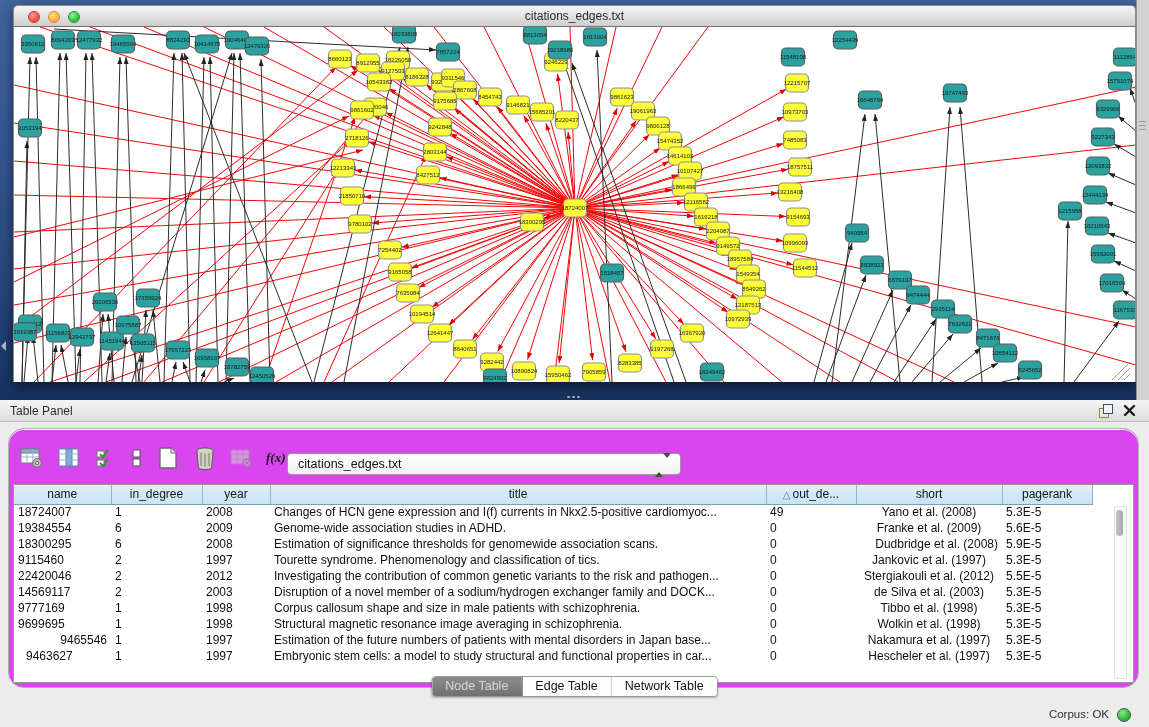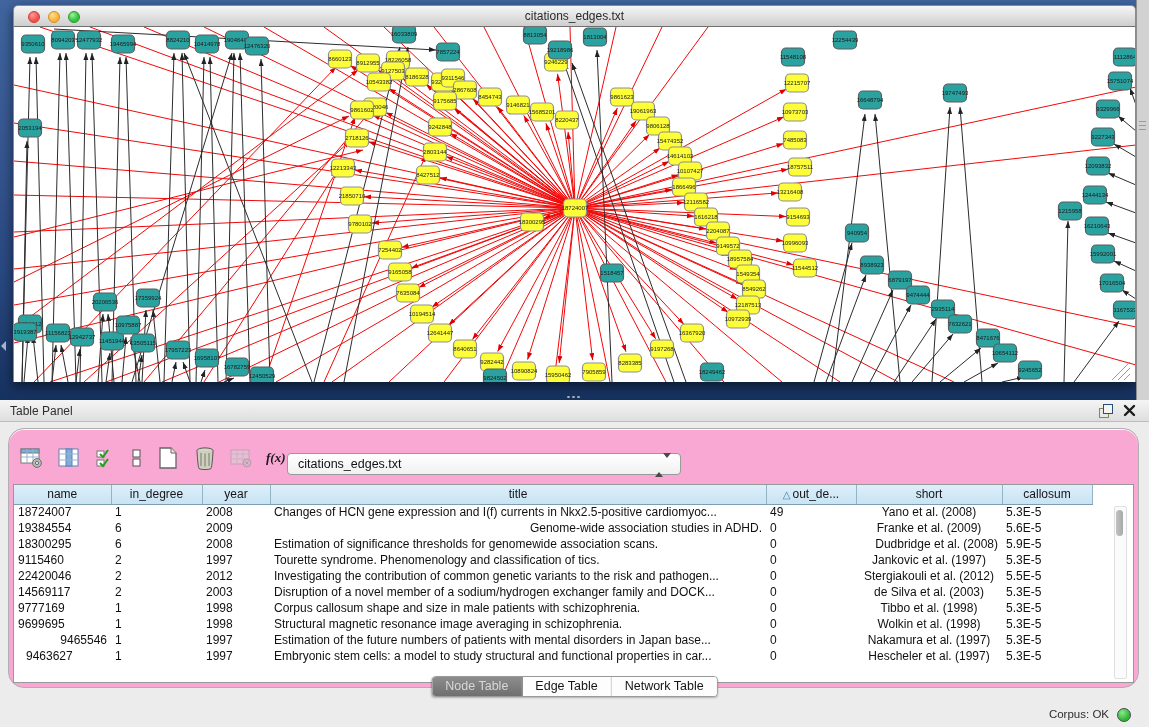--- a/index.html
+++ b/index.html
@@ -39,21 +39,21 @@
   
   #table-panel-header{position:absolute;top:400px;left:0;width:1149px;height:22px;box-sizing:border-box;
     background:linear-gradient(#f5f5f5,#dedede);border-bottom:1px solid #bdbdbd;}
   #table-panel-title{position:absolute;left:10px;top:4px;font-size:12px;color:#2e2e2e;}
   #float-icon{position:absolute;right:36px;top:4px;width:14px;height:14px;}
   #float-icon .back{position:absolute;left:0;top:4px;width:8px;height:8px;border:1px solid #8a8a4a;background:#e8e8e8;}
   #float-icon .front{position:absolute;left:4px;top:0;width:8px;height:8px;border:1px solid #2c4d74;background:#f4f4f4;}
   #panel-close{position:absolute;right:12px;top:3px;width:15px;height:15px;}
 
   #panel-container{position:absolute;top:428px;left:8px;width:1131px;height:260px;box-sizing:border-box;
-    background:#f9a8d4;border:1px solid #b0b0b0;border-radius:16px;box-shadow:inset 0 1px 0 #fbfbfb;}
+    background:#d946ef;border:1px solid #b0b0b0;border-radius:16px;box-shadow:inset 0 1px 0 #fbfbfb;}
   #toolbar{position:absolute;left:10px;top:14px;height:30px;display:flex;align-items:center;}
   .tool{margin-right:11px;display:inline-flex;align-items:center;justify-content:center;width:26px;height:26px;}
   .tool.narrow{width:14px;}
   #fx-label{font-size:13px;font-style:italic;font-family:"Liberation Serif",serif;color:#1a1a1a;font-weight:bold;margin-right:10px;}
   #table-select{position:absolute;left:278px;top:24px;width:394px;height:22px;box-sizing:border-box;
     background:linear-gradient(#ffffff,#f1f1f1);border:1px solid #9a9a9a;border-radius:4px;
     font-size:12.5px;color:#111;padding:3px 24px 0 10px;}
   #select-arrows{position:absolute;right:9px;top:4px;}
   #select-arrows .up{width:0;height:0;border-left:4px solid transparent;border-right:4px solid transparent;border-bottom:5px solid #4a4a4a;margin-bottom:2px;}
   #select-arrows .down{width:0;height:0;border-left:4px solid transparent;border-right:4px solid transparent;border-top:5px solid #4a4a4a;}
@@ -860,38 +860,38 @@
           <col style="width: 90px;">
         </colgroup>
       <thead>
           <tr id="thead-row">
             <th>name</th>
             <th>in_degree</th>
             <th>year</th>
             <th>title</th>
             <th><span class="sort-tri">△</span>out_de...</th>
             <th>short</th>
-            <th>callosum</th>
+            <th>pagerank</th>
           </tr>
         </thead>
       <tbody id="tbody">
           <tr>
             <td style="text-align: left;">18724007</td>
             <td style="text-align: left;">1</td>
             <td style="text-align: left;">2008</td>
             <td style="text-align: left;">Changes of HCN gene expression and I(f) currents in Nkx2.5-positive cardiomyoc...</td>
             <td style="text-align: left;">49</td>
             <td style="text-align: center;">Yano et al. (2008)</td>
             <td style="text-align: left;">5.3E-5</td>
           </tr>
           <tr>
             <td style="text-align: left;">19384554</td>
             <td style="text-align: left;">6</td>
             <td style="text-align: left;">2009</td>
-            <td style="text-align: right;">Genome-wide association studies in ADHD.</td>
+            <td style="text-align: left;">Genome-wide association studies in ADHD.</td>
             <td style="text-align: left;">0</td>
             <td style="text-align: center;">Franke et al. (2009)</td>
             <td style="text-align: left;">5.6E-5</td>
           </tr>
           <tr>
             <td style="text-align: left;">18300295</td>
             <td style="text-align: left;">6</td>
             <td style="text-align: left;">2008</td>
             <td style="text-align: left;">Estimation of significance thresholds for genomewide association scans.</td>
             <td style="text-align: left;">0</td>

